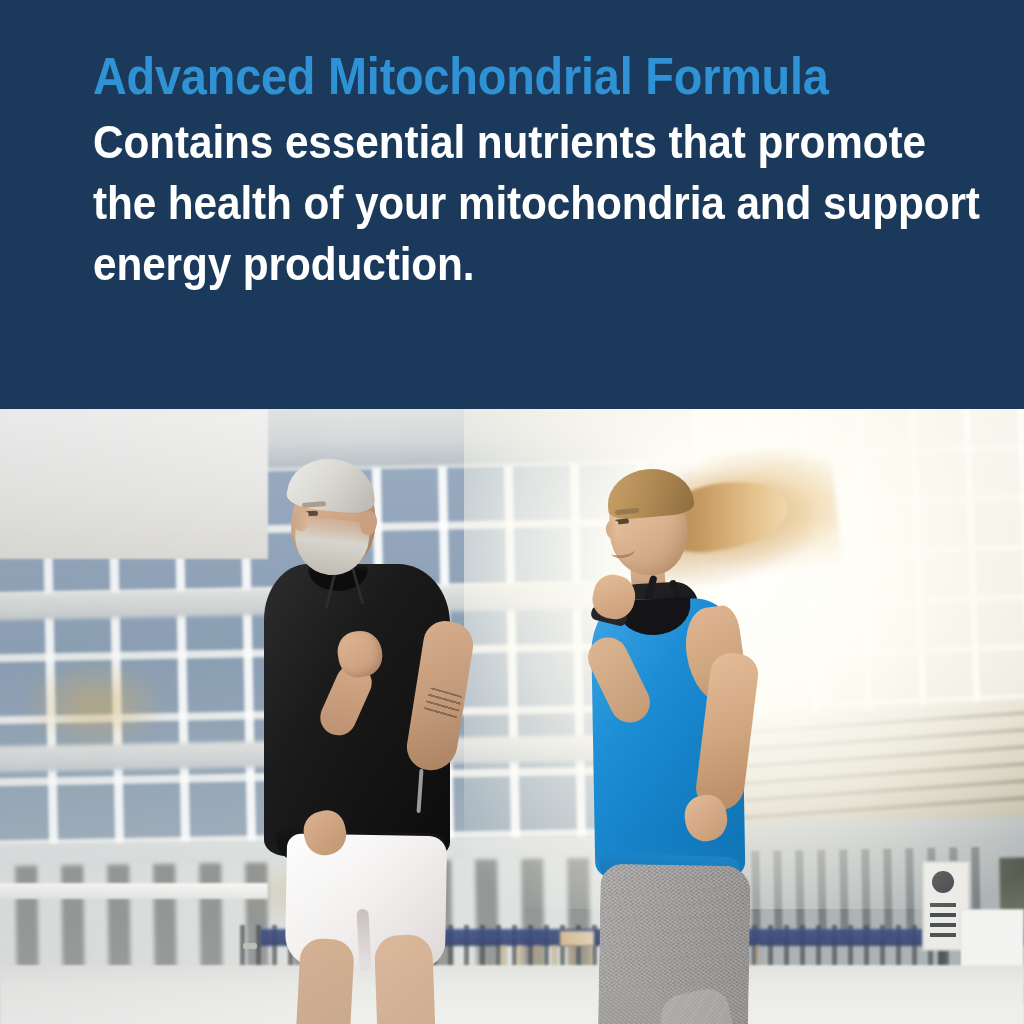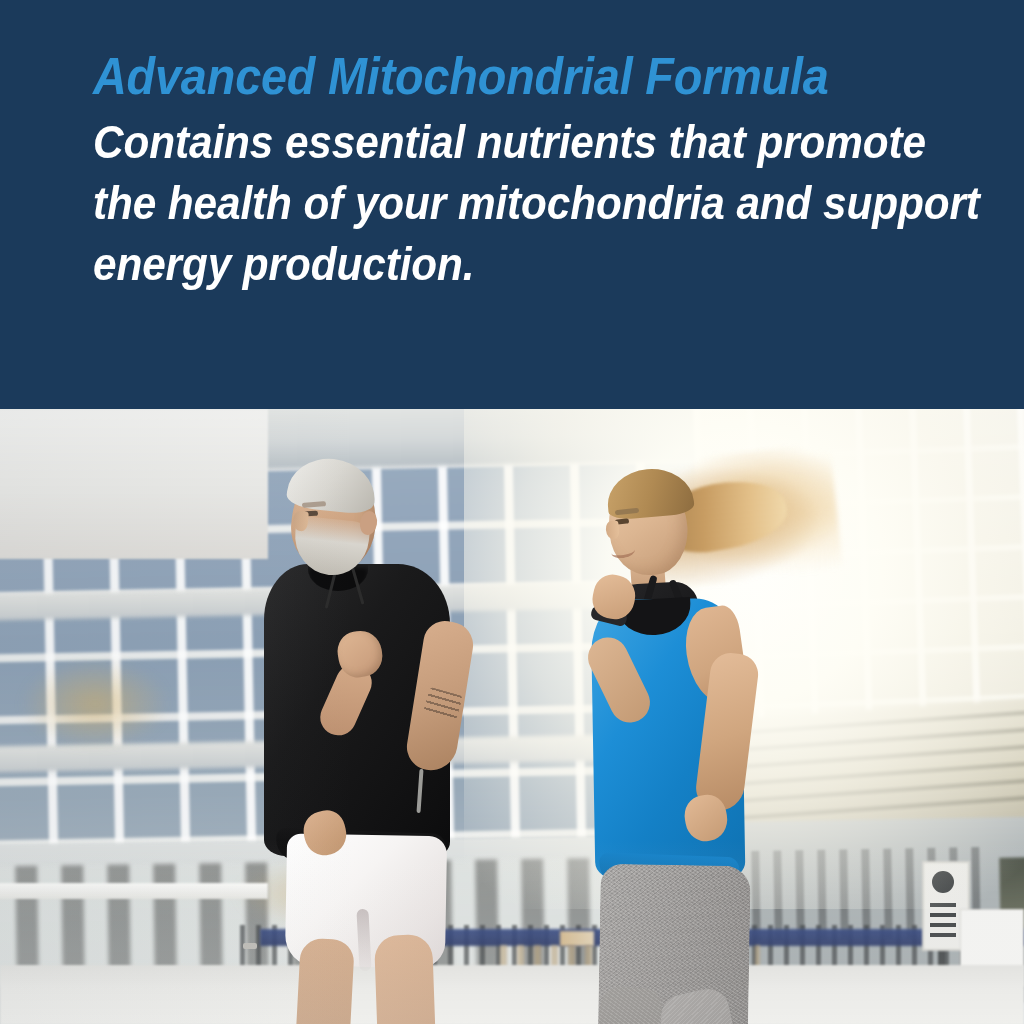--- a/index.html
+++ b/index.html
@@ -20,21 +20,20 @@
   }
 
   
   .banner {
     position: absolute;
     left: 0; top: 0;
     width: 1024px;
     height: 409px;
     background: #1b3a5b;
     overflow: hidden;
-    font-style: italic;
   }
   .banner-inner {
     position: absolute;
     left: 93px;
     top: 45px;
     width: 870px;
   }
   .headline {
     margin: 0;
     color: #2f92d4;

